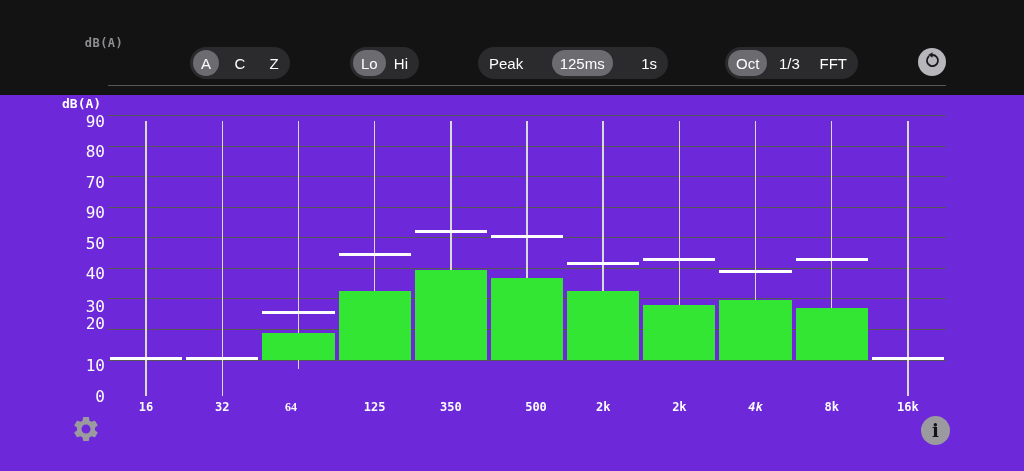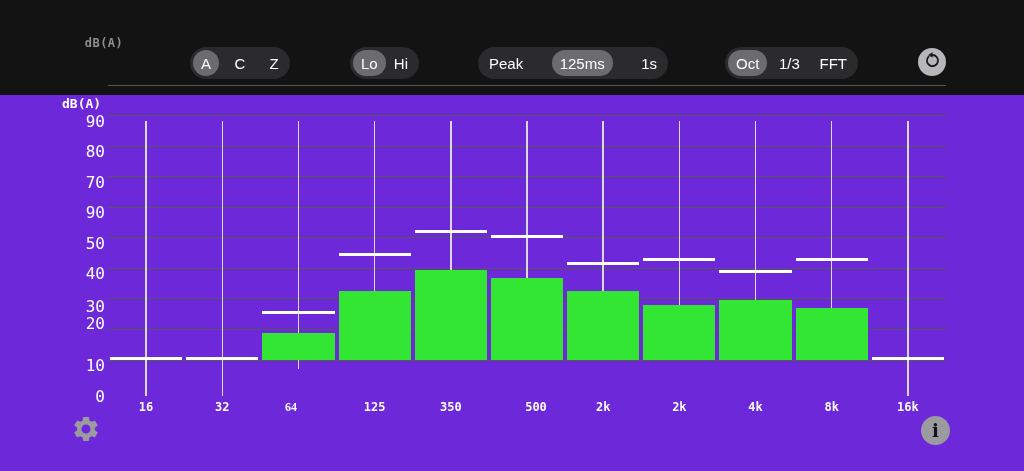--- a/index.html
+++ b/index.html
@@ -146,21 +146,21 @@
       <div class="bar" style="left: 459.091px; width: 72.1818px; height: 68.75px; background: rgb(51, 230, 51);"></div>
       <div class="peak" style="left: 459.091px; width: 72.1818px; bottom: 94.75px; background: rgb(255, 255, 255);"></div>
       <div class="x-label" style="left: 495.182px;">2k</div>
       <div class="vgrid" style="left: 570.614px; height: 220px;"></div>
       <div class="bar" style="left: 535.273px; width: 72.1818px; height: 55px; background: rgb(51, 230, 51);"></div>
       <div class="peak" style="left: 535.273px; width: 72.1818px; bottom: 99.3333px; background: rgb(255, 255, 255);"></div>
       <div class="x-label" style="left: 571.364px;">2k</div>
       <div class="vgrid" style="left: 646.795px; height: 215.417px;"></div>
       <div class="bar" style="left: 611.455px; width: 72.1818px; height: 59.5833px; background: rgb(51, 230, 51);"></div>
       <div class="peak" style="left: 611.455px; width: 72.1818px; bottom: 87.1111px; background: rgb(255, 255, 255);"></div>
-      <div class="x-label" style="left: 647.545px;">4k</div>
+      <div class="x-label" style="left: 647.545px; font-style: italic;">4k</div>
       <div class="vgrid" style="left: 722.977px; height: 223.056px;"></div>
       <div class="bar" style="left: 687.636px; width: 72.1818px; height: 51.9444px; background: rgb(51, 230, 51);"></div>
       <div class="peak" style="left: 687.636px; width: 72.1818px; bottom: 99.3333px; background: rgb(255, 255, 255);"></div>
       <div class="x-label" style="left: 723.727px;">8k</div>
       <div class="vgrid" style="left: 799.159px; height: 275px;"></div>
       <div class="peak" style="left: 763.818px; width: 72.1818px; bottom: 0px; background: rgb(255, 255, 255);"></div>
       <div class="x-label" style="left: 799.909px;">16k</div>
     </div>
 
   <div class="gear-btn">

